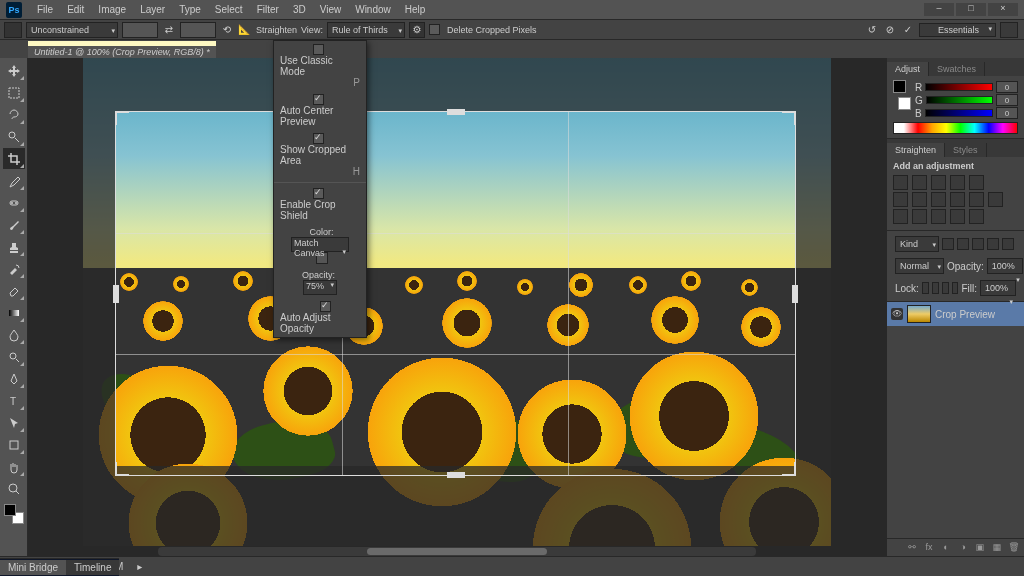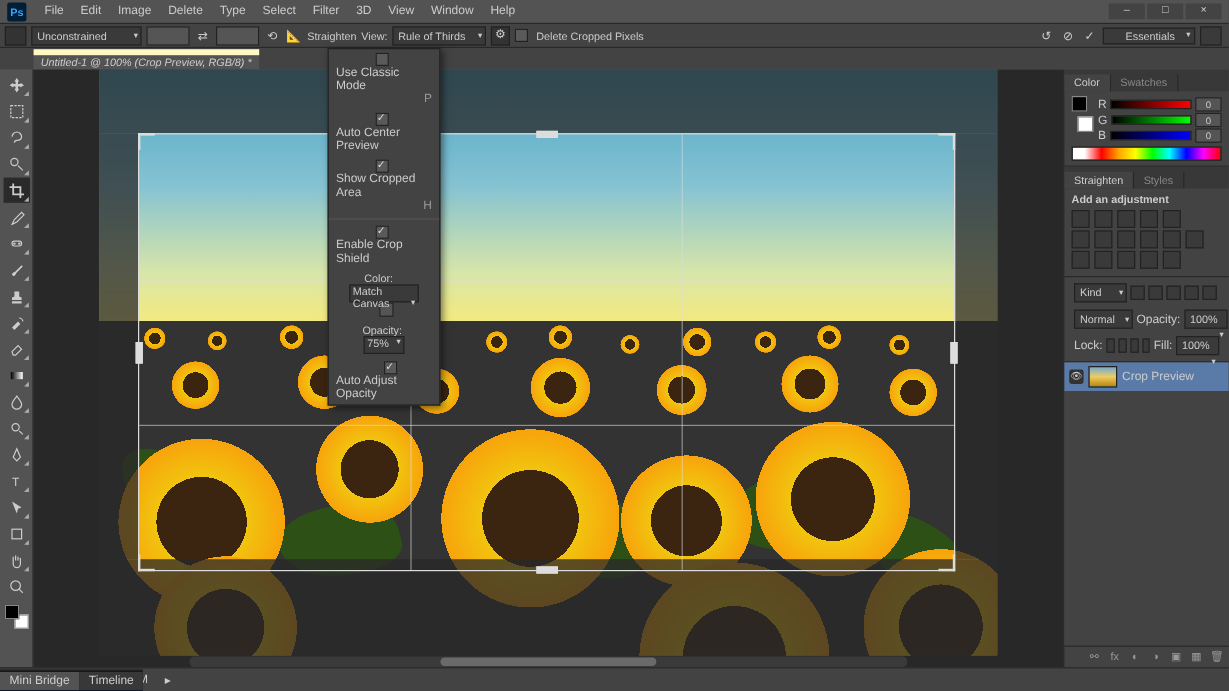--- a/index.html
+++ b/index.html
@@ -58,21 +58,21 @@
 .h-r{right:-3px;top:50%;margin-top:-9px;width:6px;height:18px;}
 .scrollbar-h { position:absolute; bottom:0; left:130px; right:130px; height:9px; background:#3a3a3a; border-radius:4px; }
 .sb-thumb{ position:absolute; left:35%; width:30%; top:1px; bottom:1px; background:#6a6a6a; border-radius:4px;}
 
 .crop-menu { position:absolute; left:273px; top:40px; width:94px; background:#434343; border:1px solid #222; box-shadow:2px 2px 6px rgba(0,0,0,0.5); z-index:50; }
 .cm-row { padding:3px 6px; font-size:9px; display:flex; align-items:center; position:relative;flex-direction:column; }
 .cm-row .shortcut{ margin-left:auto; color:#999; }
 .cm-sep { height:1px; background:#555; margin:2px 0; }
 .cm-field{background:#3a3a3a;border:1px solid #222;height:15px;width:58px;padding:0 2px;font-size:9px;position:relative;}
 .cm-field::after{content:"▾";position:absolute;right:2px;font-size:7px;}
-.cm-label{font-size:9px;margin-right:3px;min-width:30px;}
+.cm-label{font-size:9px;margin-right:3px;min-width:30px;text-align:right;}
 
 .panels { width:138px; background:#434343; border-left:1px solid #282828; display:flex; flex-direction:column; }
 .panel-tabs { display:flex; background:#383838; height:18px; align-items:flex-end;}
 .ptab { padding:2px 8px; font-size:9px; background:#434343; border-right:1px solid #282828; }
 .ptab.dim { background:#383838; color:#888; }
 .panel-body { padding:4px 6px; border-bottom:1px solid #282828; }
 .color-row{display:flex;align-items:center;gap:3px;margin:1px 0;}
 .slider{flex:1;height:8px;border:1px solid #222;}
 .sl-r{background:linear-gradient(to right,#000,#f00);}
 .sl-g{background:linear-gradient(to right,#000,#0f0);}
@@ -95,21 +95,21 @@
 svg { display:block; }
 </style>
 </head>
 <body>
 
 <div class="menubar">
   <div class="ps-logo">Ps</div>
   <div class="menu-item">File</div>
   <div class="menu-item">Edit</div>
   <div class="menu-item">Image</div>
-  <div class="menu-item">Delete</div>
+  <div class="menu-item">Layer</div>
   <div class="menu-item">Type</div>
   <div class="menu-item">Select</div>
   <div class="menu-item">Filter</div>
   <div class="menu-item">3D</div>
   <div class="menu-item">View</div>
   <div class="menu-item">Window</div>
   <div class="menu-item">Help</div>
   <div class="win-controls">
     <div class="win-btn">–</div>
     <div class="win-btn">□</div>
@@ -398,21 +398,21 @@
       <div class="handle h-m h-l"></div>
       <div class="handle h-m h-r"></div>
     </div>
     <div class="scrollbar-h">
         <div class="sb-thumb"></div>
       </div>
   </div>
 
   <div class="panels">
     <div class="panel-tabs">
-      <div class="ptab">Color</div>
+      <div class="ptab">Adjust</div>
       <div class="ptab dim">Swatches</div>
     </div>
     <div class="panel-body">
       <div style="display:flex;gap:4px">
         <div style="width:18px;height:30px;position:relative">
           <div style="position:absolute;width:13px;height:13px;background:#000;border:1px solid #888;top:0;left:0"></div>
           <div style="position:absolute;width:13px;height:13px;background:#fff;border:1px solid #888;bottom:0;right:0"></div>
         </div>
         <div style="flex:1">
           <div class="color-row">

